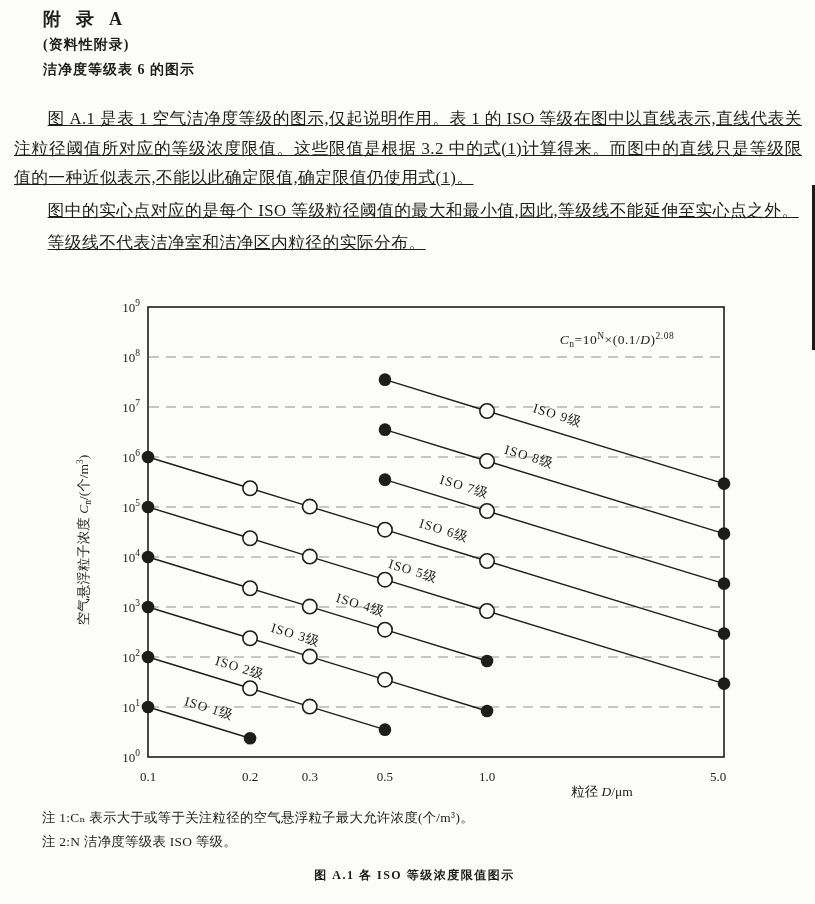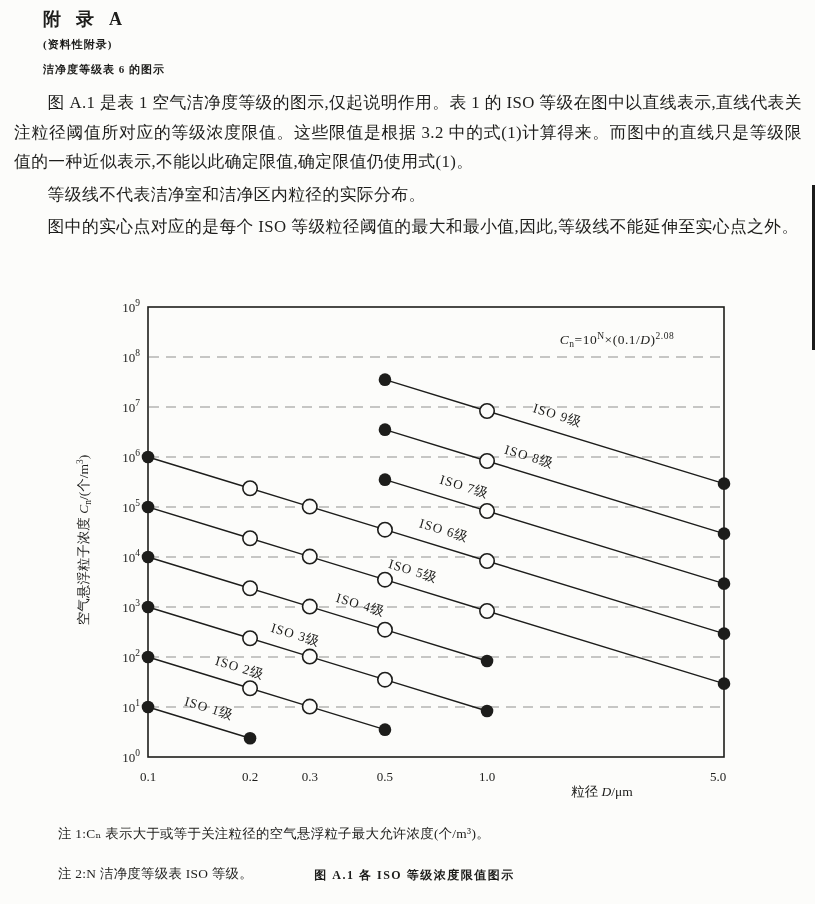--- a/index.html
+++ b/index.html
@@ -3,49 +3,49 @@
 <meta charset="utf-8">
 <style>
   html,body{margin:0;padding:0;background:#e8e8e6;}
   .page{
     position:relative; width:815px; height:904px; margin:0 auto;
     background:#fcfcfa; color:#1d1d1b; overflow:hidden;
     font-family:"Liberation Serif","DejaVu Serif",serif;
   }
   .hdr{position:absolute; top:6px; left:0; width:727px; margin-left:43px;}
   .h1{font-size:18px; font-weight:bold; line-height:26px; white-space:pre; letter-spacing:2px;}
-  .h2{font-size:11px; font-weight:bold; line-height:25px; letter-spacing:1px;}
-  .paras{position:absolute; top:88px; left:14px; width:788px;}
+  .h2{font-size:14px; font-weight:bold; line-height:25px; letter-spacing:1px;}
+  .paras{position:absolute; top:104px; left:14px; width:788px;text-decoration:underline;}
   .paras p{
     margin:0 0 3px 0; font-size:16.8px; line-height:29.5px;
     text-align:justify; text-indent:2em; letter-spacing:0.4px;
   }
   svg.chart{position:absolute; top:0; left:0;}
   .notes{position:absolute; top:806px; left:42px; width:740px;}
-  .notes p{margin:16px; font-size:13.4px; line-height:24px; letter-spacing:0.3px;}
+  .notes p{margin:0; font-size:13.4px; line-height:24px; letter-spacing:0.3px;}
   .caption{
     position:absolute; top:867px; left:0; width:815px; text-align:center;
     font-size:12px; font-weight:bold; letter-spacing:1.5px;padding-left:7px;
   }
   .scan-edge{position:absolute; right:0px; top:185px; width:3px; height:165px; background:#1b1b1b;}
 </style>
 </head>
 <body>
 
 <div class="page">
   <div class="hdr">
     <div class="h1">附  录  A</div>
     <div class="h2">(资料性附录)</div>
     <div class="h2">洁净度等级表 6 的图示</div>
   </div>
 
   <div class="paras" id="paras">
       <p>图 A.1 是表 1 空气洁净度等级的图示,仅起说明作用。表 1 的 ISO 等级在图中以直线表示,直线代表关注粒径阈值所对应的等级浓度限值。这些限值是根据 3.2 中的式(1)计算得来。而图中的直线只是等级限值的一种近似表示,不能以此确定限值,确定限值仍使用式(1)。</p>
+      <p>图中的实心点对应的是每个 ISO 等级粒径阈值的最大和最小值,因此,等级线不能延伸至实心点之外。</p>
       <p>等级线不代表洁净室和洁净区内粒径的实际分布。</p>
-      <p>图中的实心点对应的是每个 ISO 等级粒径阈值的最大和最小值,因此,等级线不能延伸至实心点之外。</p>
     </div>
 
   <svg class="chart" id="chart" width="815" height="904" viewBox="0 0 815 904">
       <line x1="149" y1="707" x2="723" y2="707" stroke="#8f8f8d" stroke-width="1.2" stroke-dasharray="10 7"></line>
       <line x1="149" y1="657" x2="723" y2="657" stroke="#8f8f8d" stroke-width="1.2" stroke-dasharray="10 7"></line>
       <line x1="149" y1="607" x2="723" y2="607" stroke="#8f8f8d" stroke-width="1.2" stroke-dasharray="10 7"></line>
       <line x1="149" y1="557" x2="723" y2="557" stroke="#8f8f8d" stroke-width="1.2" stroke-dasharray="10 7"></line>
       <line x1="149" y1="507" x2="723" y2="507" stroke="#8f8f8d" stroke-width="1.2" stroke-dasharray="10 7"></line>
       <line x1="149" y1="457" x2="723" y2="457" stroke="#8f8f8d" stroke-width="1.2" stroke-dasharray="10 7"></line>
       <line x1="149" y1="407" x2="723" y2="407" stroke="#8f8f8d" stroke-width="1.2" stroke-dasharray="10 7"></line>

